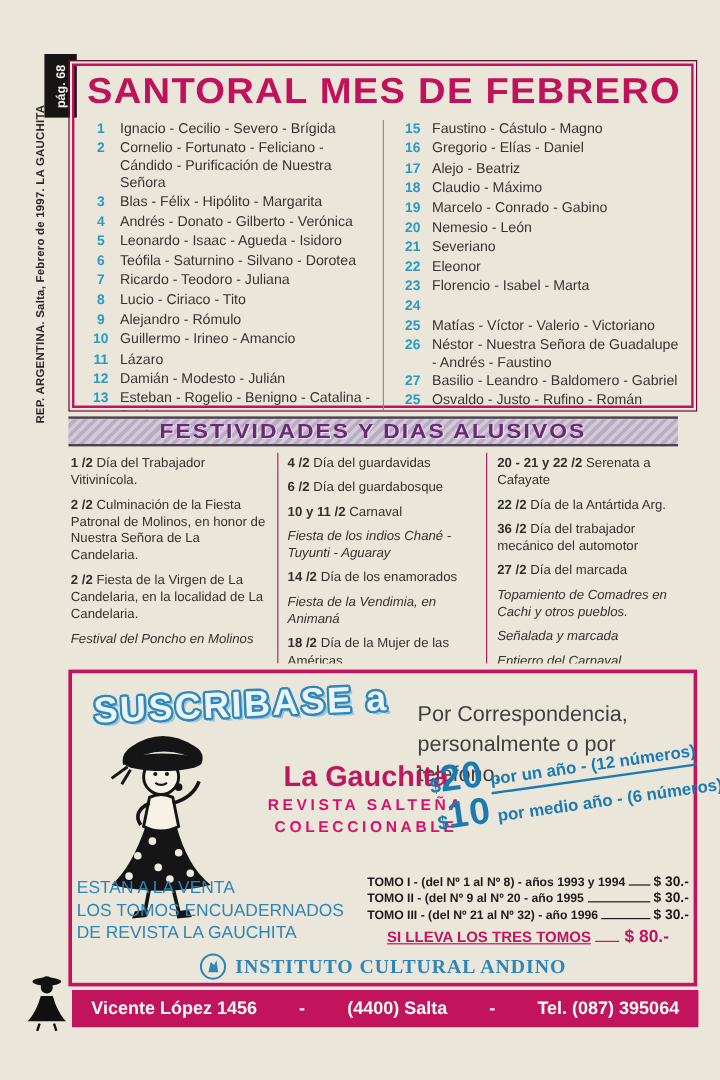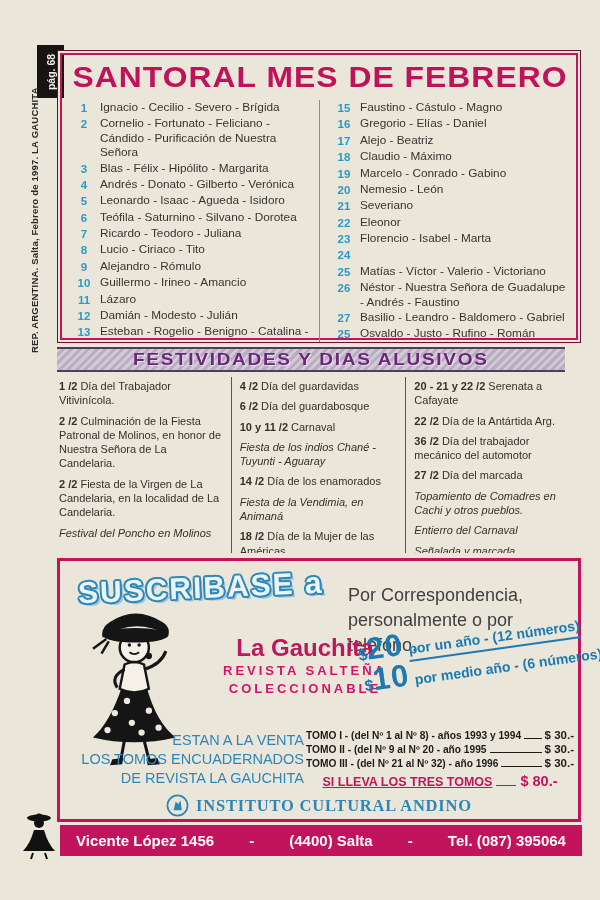--- a/index.html
+++ b/index.html
@@ -113,21 +113,21 @@
     position:absolute; left:300px; top:72px; width:232px;
     transform:rotate(-8deg); transform-origin:left center; color:#1b7ab2;
   }
   .price-row { display:flex; align-items:baseline; font-weight:bold; }
   .price-row .cur { font-size:16px; }
   .price-row .amt { font-size:31px; letter-spacing:1px; }
   .price-row .terms { font-size:14px; margin-left:5px; padding-bottom:3px; white-space:nowrap; }
   .price-row.first .terms { border-bottom:2.5px solid #1b7ab2; }
   .price-row.second { margin-top:-5px; margin-left:2px; }
   .venta {
-    position:absolute; left:4px; top:170px; width:240px; text-align:right;
+    position:absolute; left:4px; top:170px; width:240px; text-align:left;
     color:#2e86b8; font-size:14.5px; line-height:1.32;
   }
   .tomos { position:absolute; left:246px; top:168px; width:268px; }
   .tomo-row { display:flex; align-items:baseline; margin-bottom:2px; color:#1c1b19; }
   .tomo-label { font-size:10.2px; font-weight:bold; white-space:nowrap; }
   .tomo-fill { flex:1; border-bottom:1.5px solid #1c1b19; margin:0 3px 2px; min-width:8px; }
   .tomo-price { font-size:11.5px; font-weight:bold; white-space:nowrap; }
   .bundle {
     position:absolute; left:246px; top:212px; width:268px;
     display:flex; align-items:baseline; justify-content:center;
@@ -345,23 +345,23 @@
         <p class="fest-item"><b class="fest-day">20 - 21 y 22 /2</b> <span>Serenata a Cafayate</span></p>
 
         <p class="fest-item"><b class="fest-day">22 /2</b> <span>Día de la Antártida Arg.</span></p>
 
         <p class="fest-item"><b class="fest-day">36 /2</b> <span>Día del trabajador mecánico del automotor</span></p>
 
         <p class="fest-item"><b class="fest-day">27 /2</b> <span>Día del marcada</span></p>
 
         <p class="fest-item italic"> <span>Topamiento de Comadres en Cachi y otros pueblos.</span></p>
 
+        <p class="fest-item italic"> <span>Señalada y marcada</span></p>
+
         <p class="fest-item italic"> <span>Entierro del Carnaval</span></p>
-
-        <p class="fest-item italic"> <span>Señalada y marcada</span></p>
       </div>
   </section>
 
   <section class="ad-box">
 
     <div class="suscribase">SUSCRIBASE a</div>
 
     <div class="contact">Por Correspondencia, personalmente o por teléfono.</div>
 
     <svg class="mascot" viewBox="0 0 110 130" aria-hidden="true">

